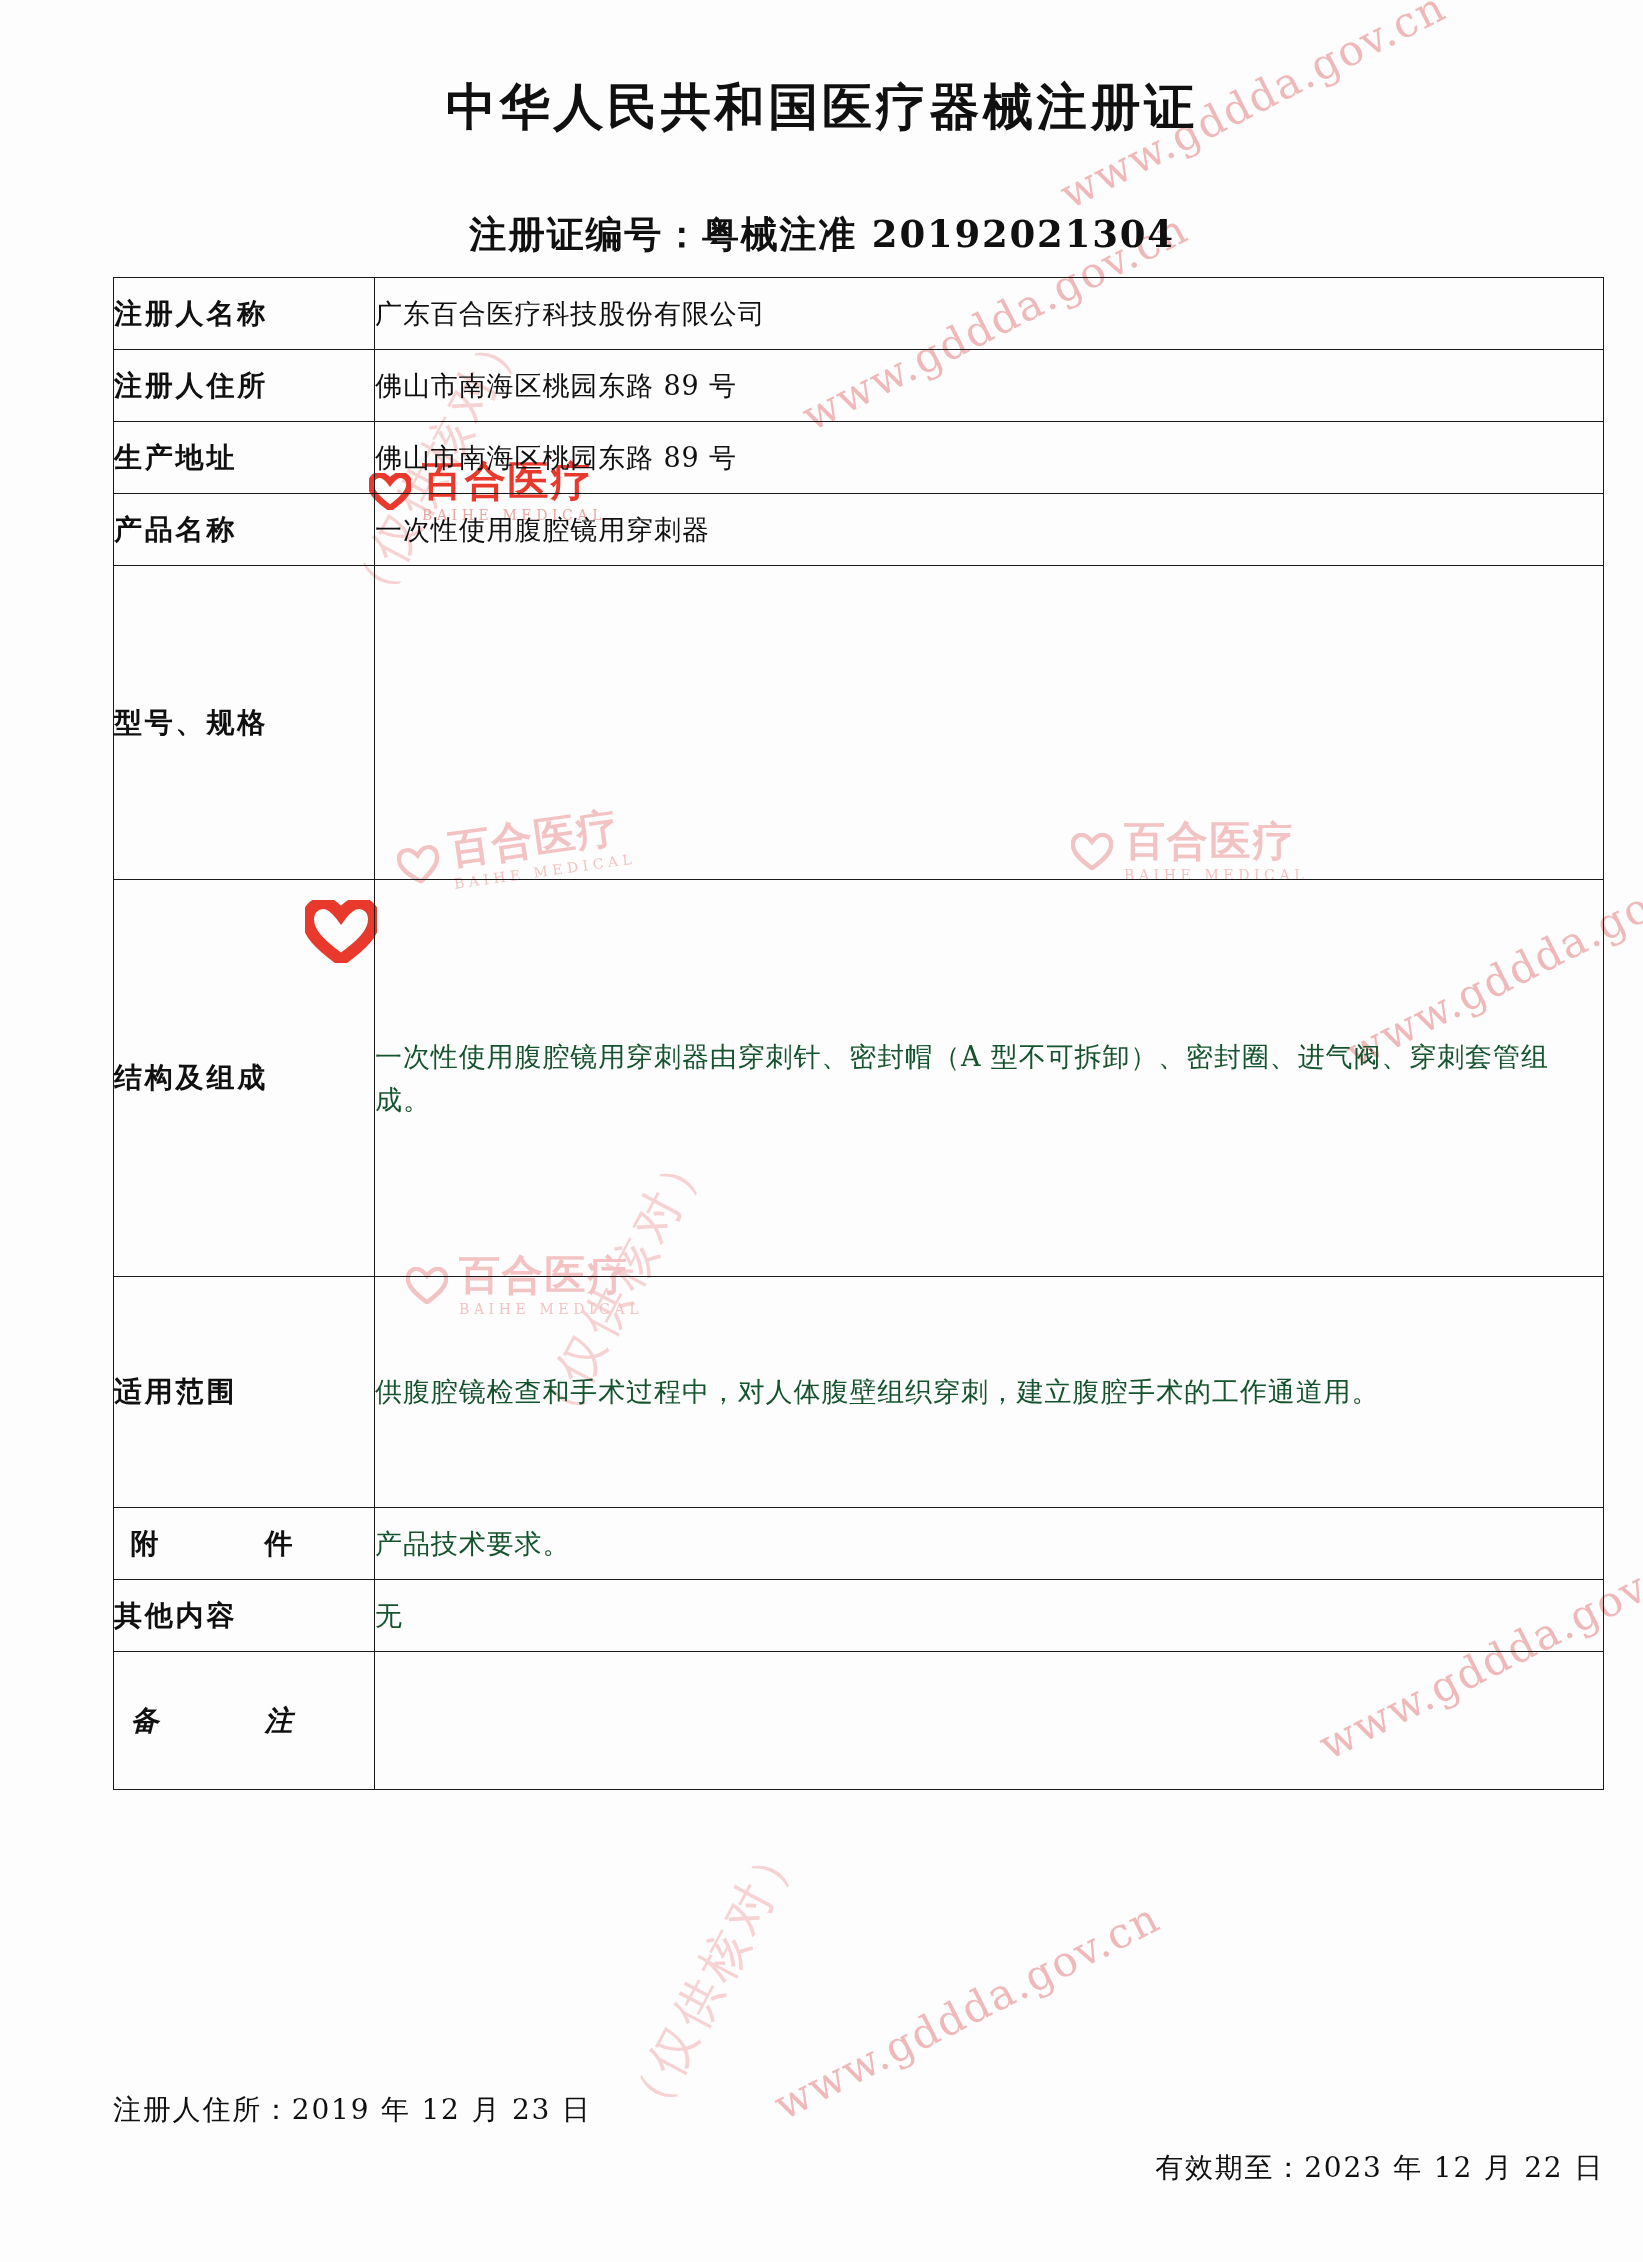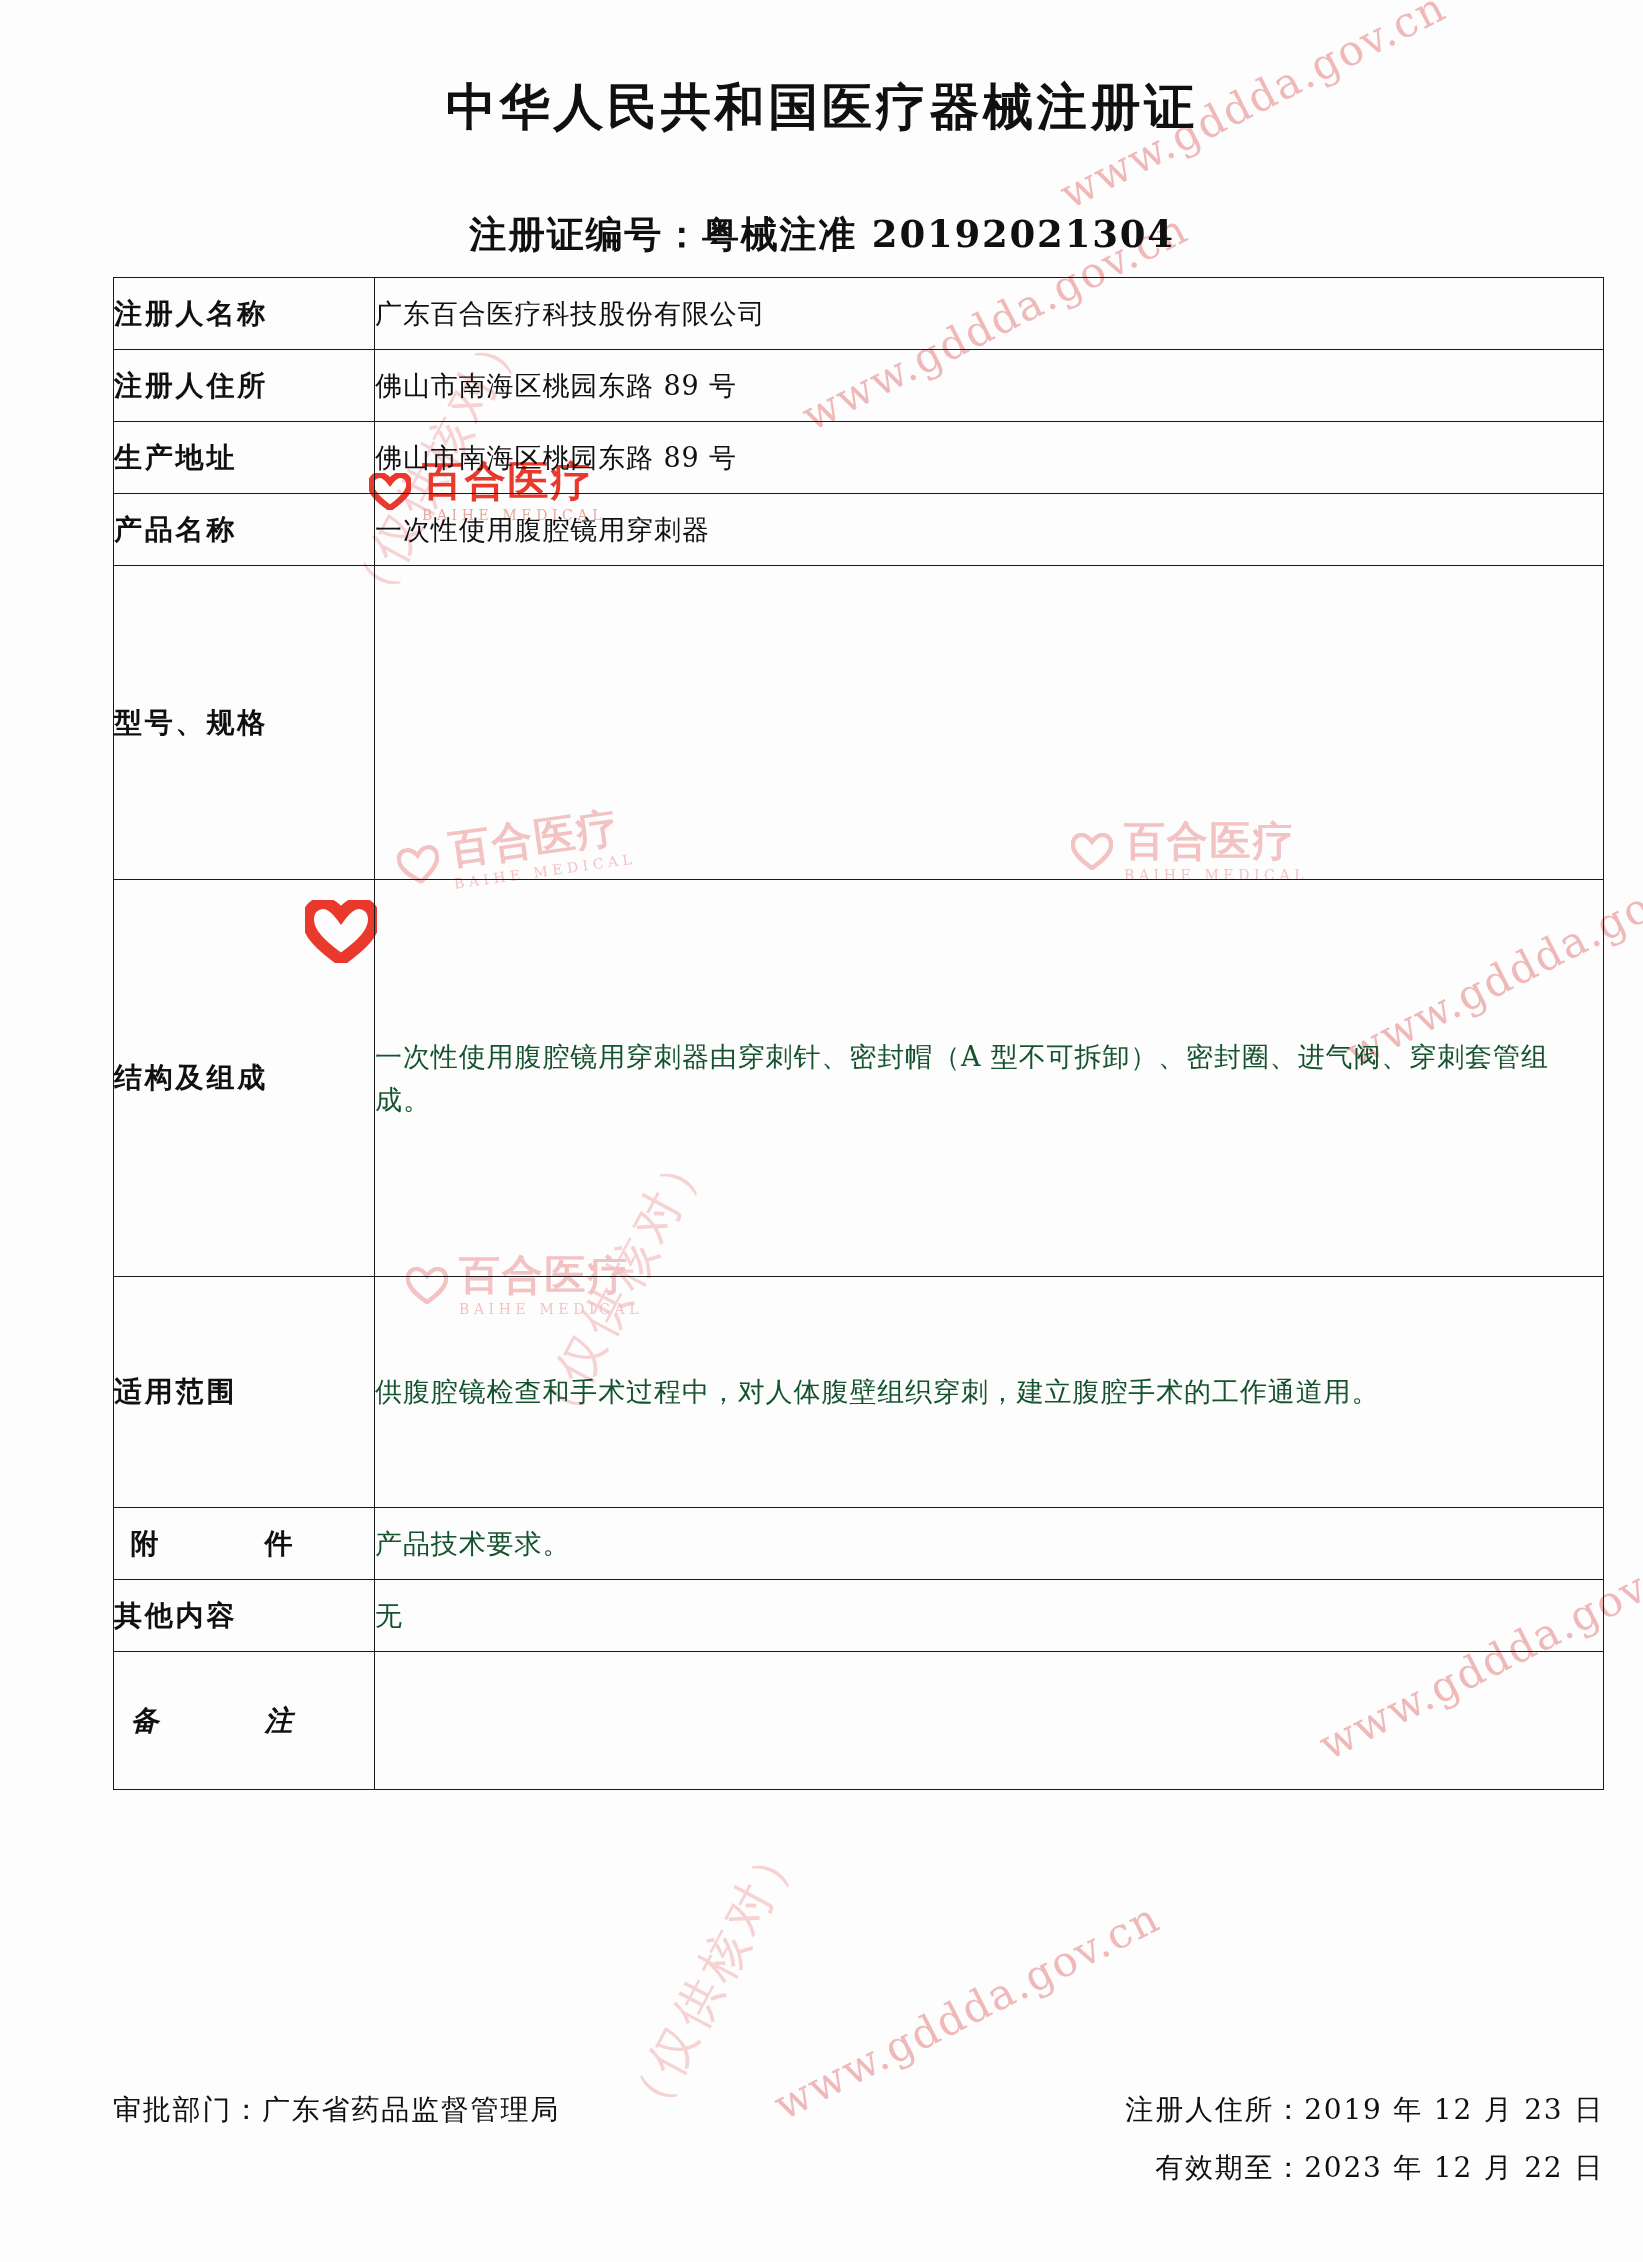--- a/index.html
+++ b/index.html
@@ -263,23 +263,20 @@
       </tr>
       <tr class="row-h-note">
         <td class="label-cell spaced">备　　注</td>
         <td class="value-cell faint"></td>
       </tr>
     </tbody>
   </table>
 
   <div class="footer">
     <div class="footer-row">
-      <div class="footer-left">
-        <span>审批部门：</span><span>广东省药品监督管理局</span>
-      </div>
       <div class="footer-right">
         <span>注册人住所：</span><span>2019 年 12 月 23 日</span>
       </div>
     </div>
     <div class="footer-row second">
       <div class="footer-right">
         <span>有效期至：</span><span>2023 年 12 月 22 日</span>
       </div>
     </div>
   </div>

